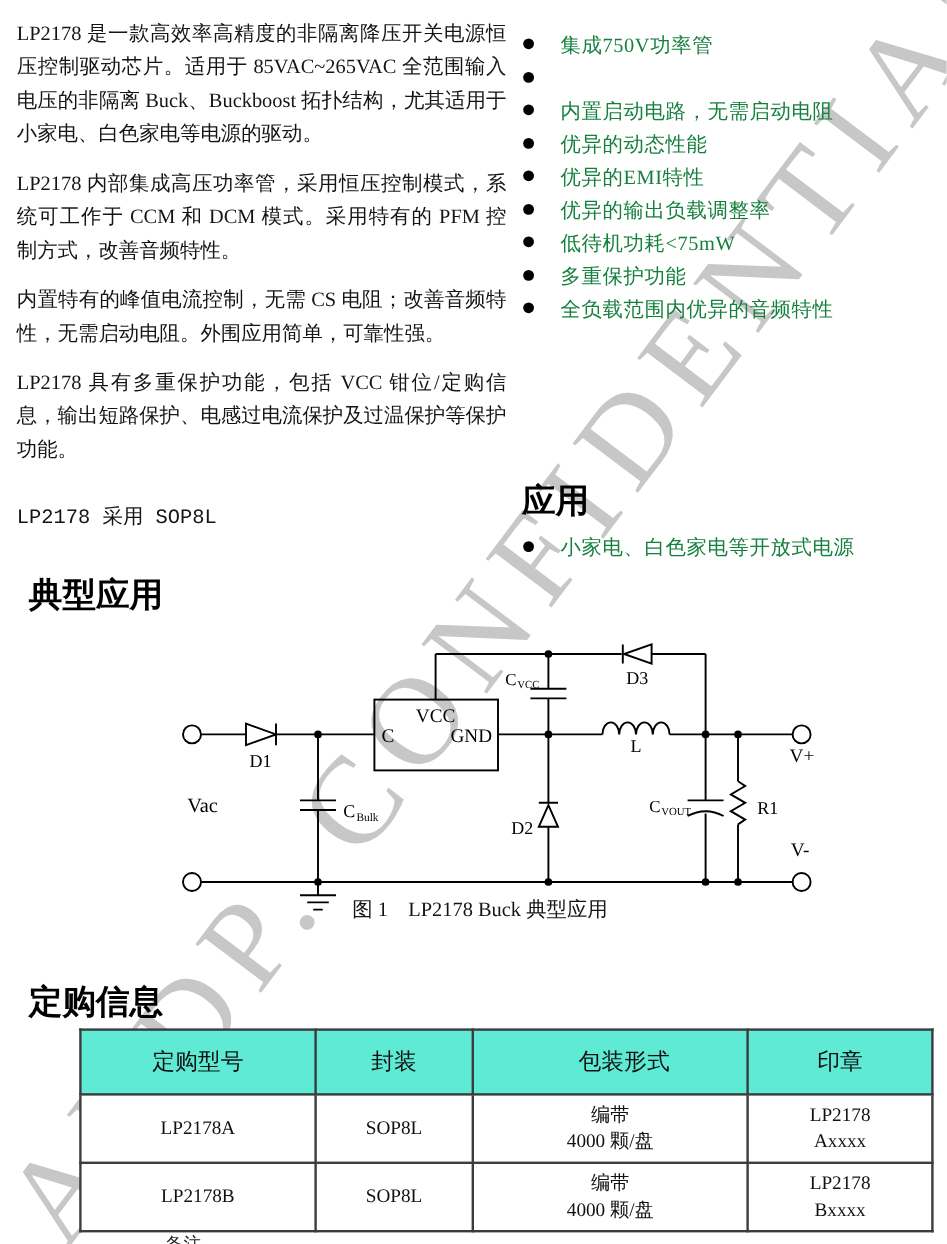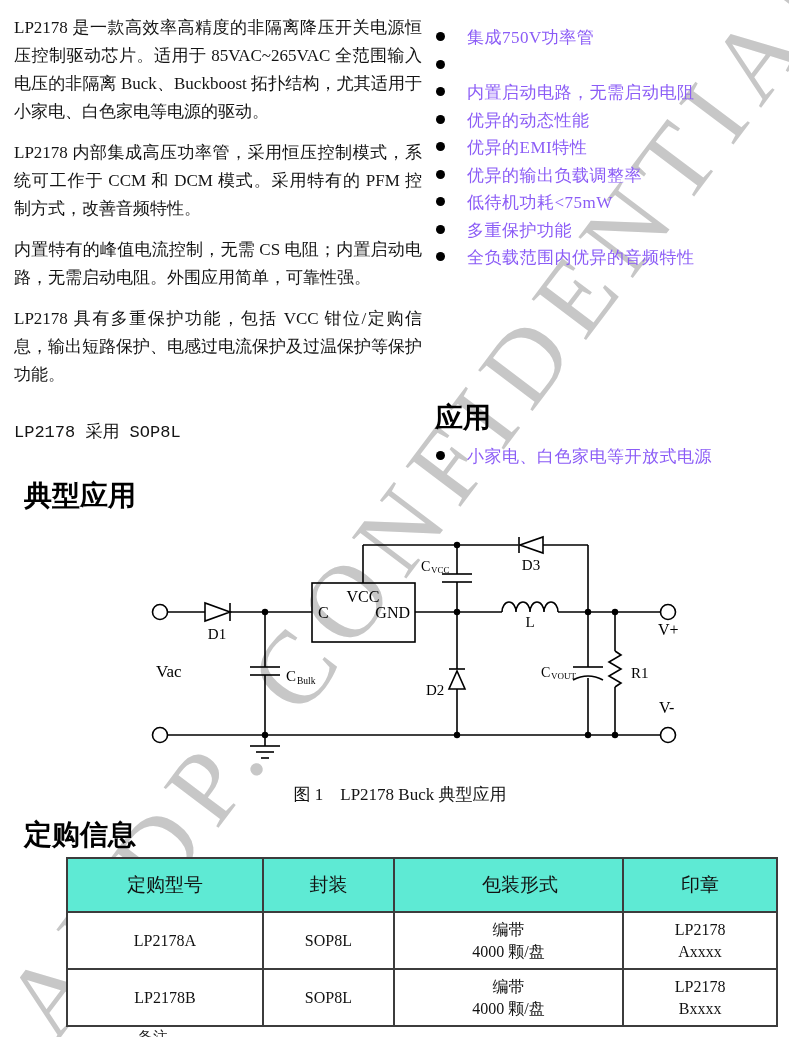--- a/index.html
+++ b/index.html
@@ -23,38 +23,38 @@
   .intro { position:absolute; left:14px; top:14px; width:408px; }
   .intro p {
     font-size:17px; line-height:28px; text-align:justify; margin:0 0 13px 0; color:#141414;
   }
   .intro p.last { margin-top:30px;font-family:Liberation Mono, monospace; }
 
   
   .features { position:absolute; left:434px; top:24px; width:352px; }
   .feat-item { display:flex; align-items:flex-start; min-height:27.5px; }
   .dot { width:9px; height:9px; border-radius:50%; background:#000; margin:8px 22px 0 2px; flex:0 0 9px; }
-  .feat-text { font-size:17px; line-height:27.5px; color:#8b5cf6; letter-spacing:0.5px; }
+  .feat-text { font-size:17px; line-height:27.5px; color:#15803d; letter-spacing:0.5px; }
 
   .h-section {
     position:absolute; font-family:"Liberation Sans","DejaVu Sans",sans-serif;
     font-weight:700; font-size:28px; color:#000;
   }
   .h-app   { left:435px; top:399px; }
   .h-typ   { left:24px;  top:477px; }
   .h-order { left:24px;  top:816px; }
 
   .app-bullet { position:absolute; left:434px; top:443px; width:352px; }
 
   
   .circuit { position:absolute; left:120px; top:527px; width:565px; height:250px; }
   .circuit svg { width:100%; height:100%; }
   .circuit text { font-family:"Liberation Serif","DejaVu Serif",serif; fill:#000; }
   .caption {
-    position:absolute; left:180px; top:783px; width:440px; text-align:center;
+    position:absolute; left:180px; top:746px; width:440px; text-align:center;
     font-size:17px; color:#141414;
   }
 
   
   .order-table {
     position:absolute; left:66px; top:857px; width:712px;
     border-collapse:collapse; table-layout:fixed;
   }
   .order-table th, .order-table td {
     border:2px solid #3c3c3c; text-align:center; vertical-align:middle; color:#111;
@@ -73,21 +73,21 @@
 
 <div class="page">
 
   <div class="watermark">LANDP. CONFIDENTIAL</div>
 
   <div class="content">
 
     <div class="intro">
       <p>LP2178 是一款高效率高精度的非隔离降压开关电源恒压控制驱动芯片。适用于 85VAC~265VAC 全范围输入电压的非隔离 Buck、Buckboost 拓扑结构，尤其适用于小家电、白色家电等电源的驱动。</p>
       <p>LP2178 内部集成高压功率管，采用恒压控制模式，系统可工作于 CCM 和 DCM 模式。采用特有的 PFM 控制方式，改善音频特性。</p>
-      <p>内置特有的峰值电流控制，无需 CS 电阻；内置启动电路，无需启动电阻。外围应用简单，可靠性强。</p>
+      <p>内置特有的峰值电流控制，无需 CS 电阻；改善音频特性，无需启动电阻。外围应用简单，可靠性强。</p>
       <p>LP2178 具有多重保护功能，包括 VCC 钳位/定购信息，输出短路保护、电感过电流保护及过温保护等保护功能。</p>
       <p class="last">LP2178 采用 SOP8L</p>
     </div>
 
     <div class="features">
       <div class="feat-item">
           <span class="dot"></span>
           <span class="feat-text">集成750V功率管</span>
         </div>
       <div class="feat-item">

